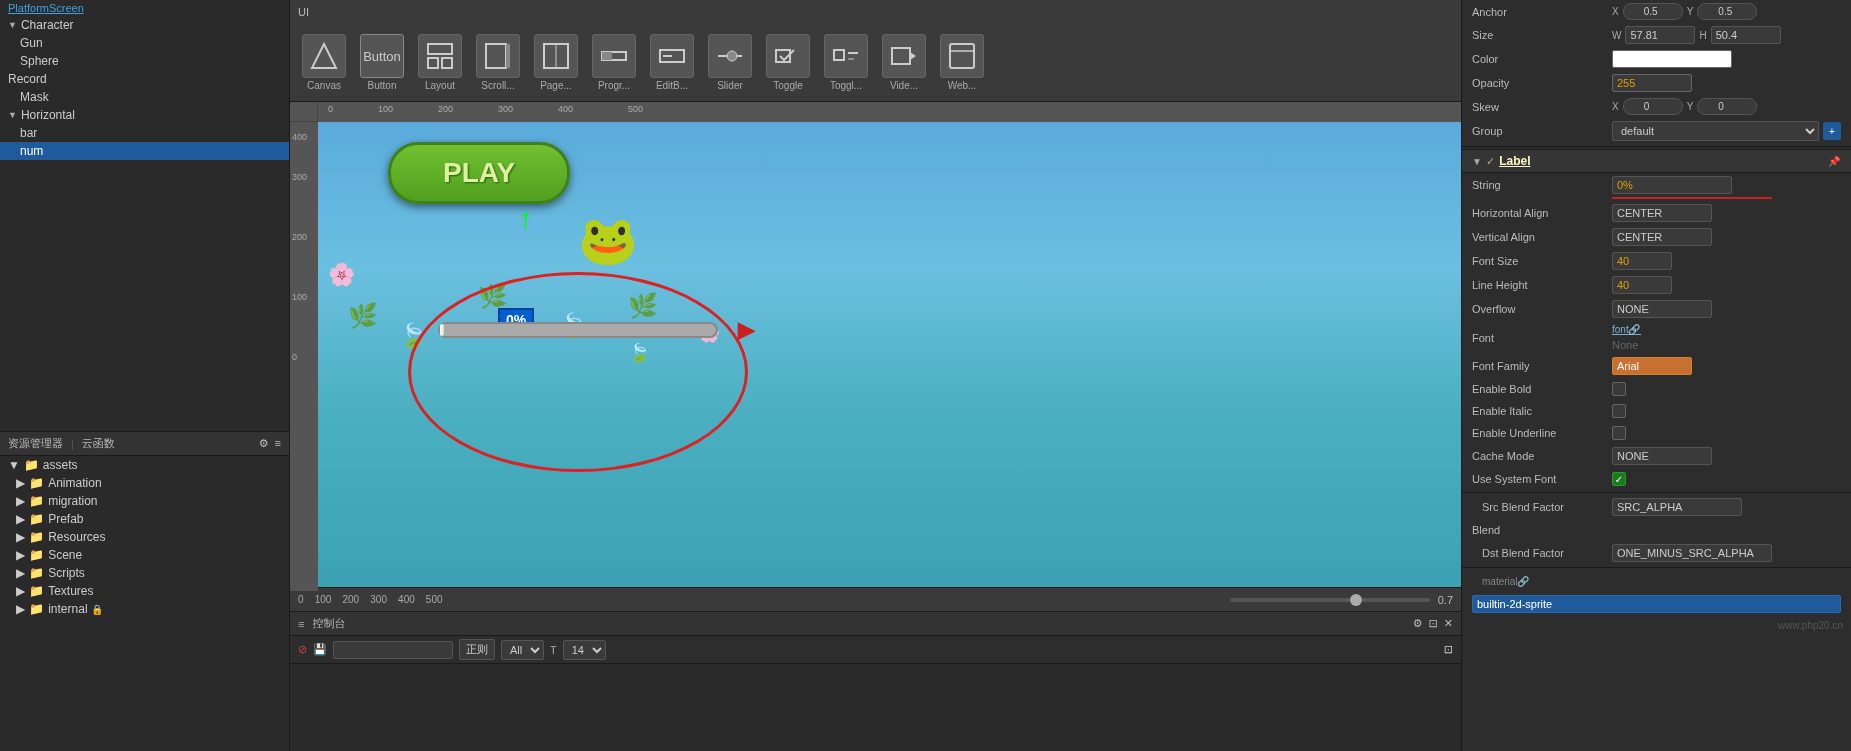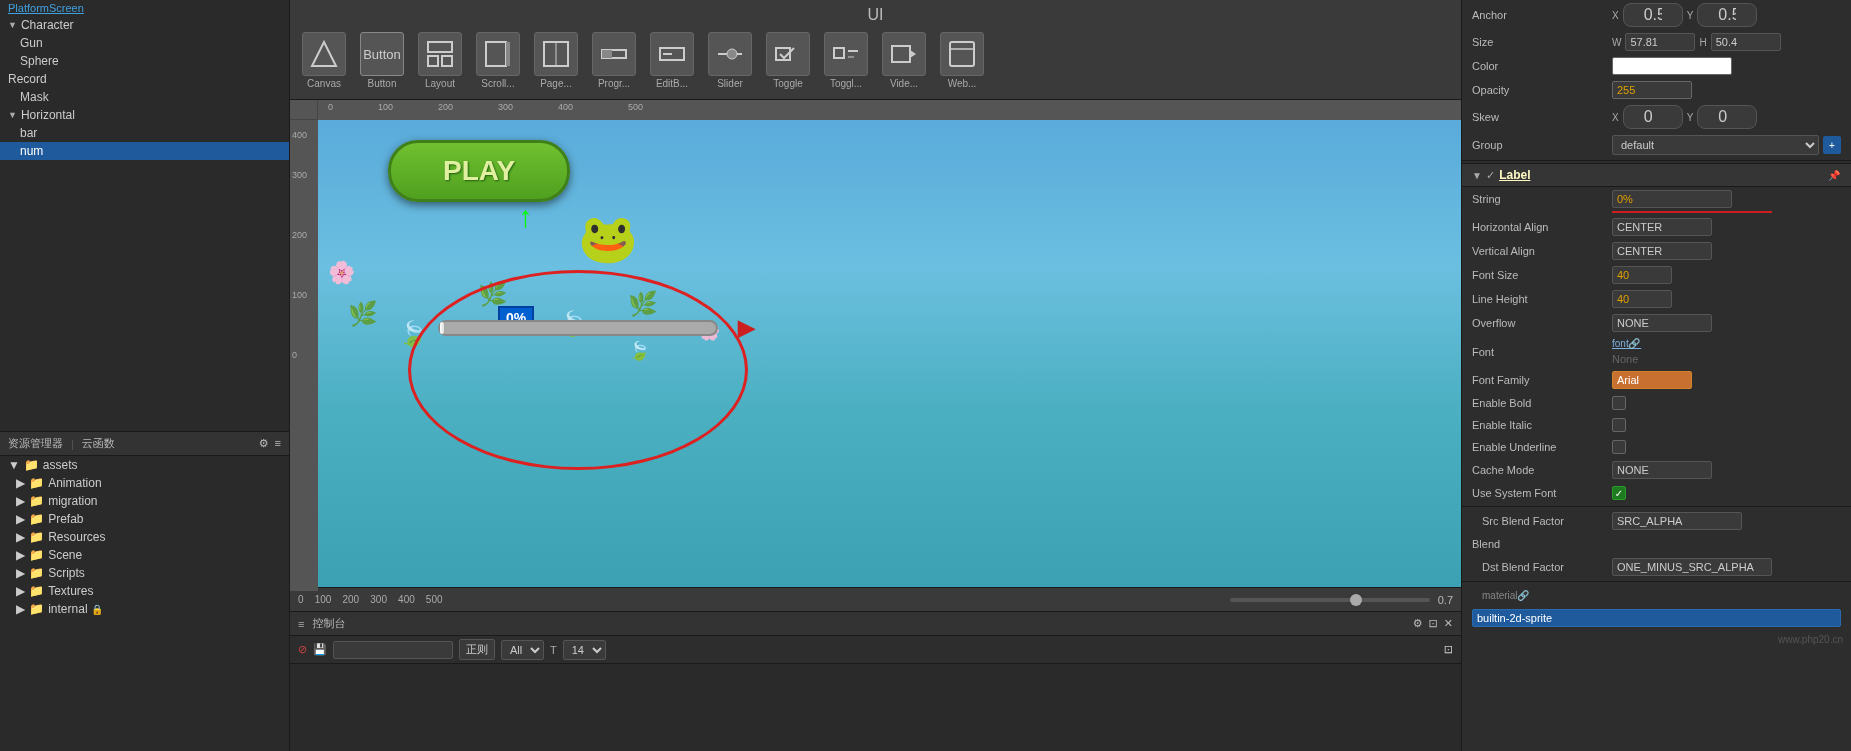--- a/index.html
+++ b/index.html
@@ -46,31 +46,31 @@
     .console-panel { height: 140px; background: #2a2a2a; border-top: 1px solid #1a1a1a; display: flex; flex-direction: column; }
     .console-header { display: flex; align-items: center; padding: 4px 8px; background: #333; border-bottom: 1px solid #1a1a1a; gap: 8px; font-size: 11px; color: #bbb; }
     .console-toolbar { display: flex; align-items: center; padding: 3px 8px; background: #2d2d2d; border-bottom: 1px solid #1a1a1a; gap: 6px; font-size: 11px; }
     .console-body { flex: 1; padding: 4px 8px; overflow-y: auto; }
 
     
     .right-panel { width: 390px; background: #2d2d2d; border-left: 1px solid #1a1a1a; display: flex; flex-direction: column; overflow-y: auto; flex-shrink: 0; }
 
     
     .ui-toolbar { background: #3a3a3a; padding: 6px 8px; border-bottom: 1px solid #1a1a1a; }
-    .ui-label { font-size: 16px; color: #bbb; margin-bottom: 4px; text-align: center; }
+    .ui-label { font-size: 11px; color: #bbb; margin-bottom: 12px; }
     .ui-icons-row { display: flex; gap: 6px; flex-wrap: wrap; }
     .ui-icon-item { display: flex; flex-direction: column; align-items: center; gap: 2px; cursor: pointer; padding: 4px; border-radius: 3px; }
     .ui-icon-box { width: 44px; height: 44px; background: #555; border: 1px solid #666; border-radius: 3px; display: flex; align-items: center; justify-content: center; font-size: 18px; color: #ccc; }
     .ui-icon-label { font-size: 10px; color: #aaa; text-align: center; }
     .prop-row { display: flex; align-items: center; padding: 3px 10px; min-height: 22px; }
     .prop-label { width: 140px; color: #bbb; font-size: 11px; flex-shrink: 0; }
     .prop-value { flex: 1; display: flex; align-items: center; gap: 4px; }
     .prop-input { background: #3a3a3a; border: 1px solid #555; color: #ccc; padding: 2px 4px; font-size: 11px; border-radius: 2px; width: 100%; }
     .prop-input.highlight { background: #3a3a3a; border: 1px solid #666; color: #e0a000; }
-    .xy-input { width: 60px; background: #3a3a3a; border: 1px solid #555; color: #ccc; padding: 2px 20px; font-size: 16px; border-radius: 8px; }
+    .xy-input { width: 60px; background: #3a3a3a; border: 1px solid #555; color: #ccc; padding: 2px 20px; font-size: 10px; border-radius: 8px; }
     .wh-input { width: 70px; background: #3a3a3a; border: 1px solid #555; color: #ccc; padding: 2px 4px; font-size: 11px; border-radius: 2px; }
     .color-swatch { width: 120px; height: 18px; background: #fff; border: 1px solid #666; border-radius: 2px; cursor: pointer; }
     .section-header { display: flex; align-items: center; padding: 4px 10px; background: #353535; border-top: 1px solid #1a1a1a; border-bottom: 1px solid #1a1a1a; cursor: pointer; }
     .section-header .arrow { color: #aaa; font-size: 10px; margin-right: 4px; }
     .section-header .title { color: #fef9c3; font-size: 12px; font-weight: bold; text-decoration: underline; }
     .section-header .pin { margin-left: auto; color: #aaa; font-size: 10px; }
     .select-box { background: #3a3a3a; border: 1px solid #555; color: #ccc; padding: 2px 4px; font-size: 11px; border-radius: 2px; flex: 1; }
     .checkbox { width: 14px; height: 14px; background: #3a3a3a; border: 1px solid #666; border-radius: 2px; cursor: pointer; }
     .checkbox.checked { background: #1e7a1e; border-color: #2a9a2a; display: flex; align-items: center; justify-content: center; color: #fff; font-size: 10px; }
     .divider { height: 1px; background: #1a1a1a; margin: 2px 0; }

